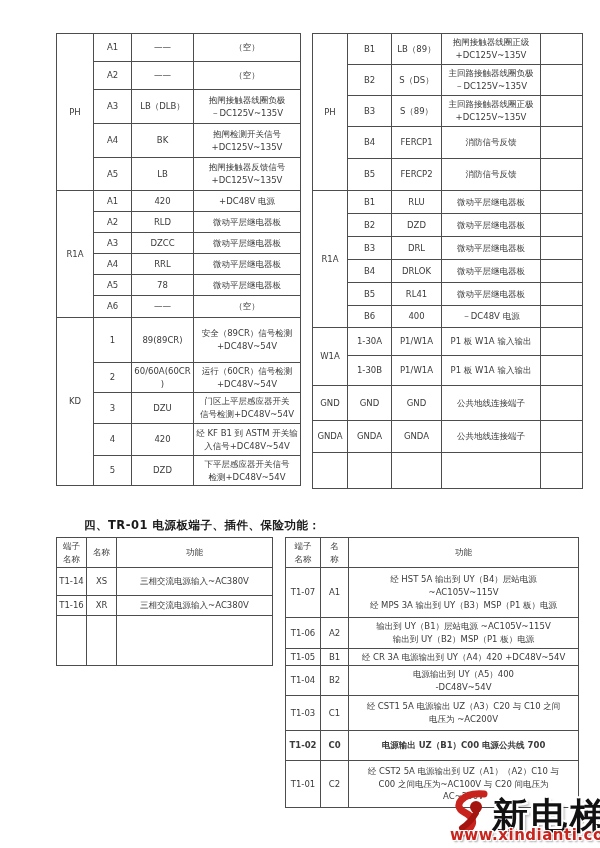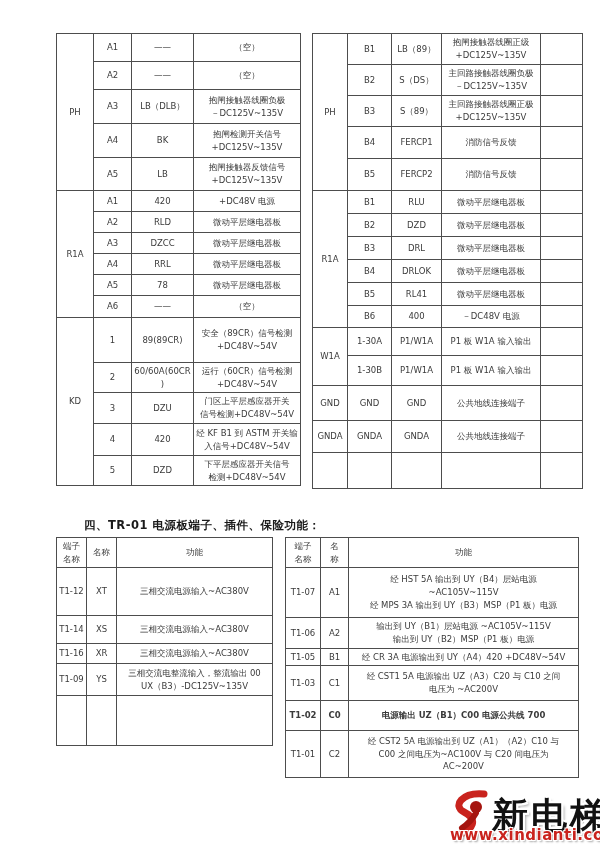--- a/index.html
+++ b/index.html
@@ -268,40 +268,29 @@
         <col style="width: 30px;">
         <col style="width: 156px;">
       </colgroup>
       <tbody>
         <tr style="height: 30px;">
           <td>端子
 名称</td>
           <td>名称</td>
           <td>功能</td>
         </tr>
-        <tr style="height: 48px;">
-          <td>T1-12</td>
-          <td>XT</td>
-          <td>三相交流电源输入~AC380V</td>
-        </tr>
         <tr style="height: 28px;">
           <td>T1-14</td>
           <td>XS</td>
           <td>三相交流电源输入~AC380V</td>
         </tr>
         <tr style="height: 20px;">
           <td>T1-16</td>
           <td>XR</td>
           <td>三相交流电源输入~AC380V</td>
-        </tr>
-        <tr style="height: 32px;">
-          <td>T1-09</td>
-          <td>YS</td>
-          <td>三相交流电整流输入，整流输出 00
-UX（B3）-DC125V~135V</td>
         </tr>
         <tr style="height: 50px;">
           <td></td>
           <td></td>
           <td></td>
         </tr>
       </tbody>
     </table>
 
   <table class="doc-table" id="t-bottom-right">
@@ -328,20 +317,26 @@
         <tr style="height: 31px;">
           <td>T1-06</td>
           <td>A2</td>
           <td>输出到 UY（B1）层站电源 ~AC105V~115V
 输出到 UY（B2）MSP（P1 板）电源</td>
         </tr>
         <tr style="height: 17px;">
           <td>T1-05</td>
           <td>B1</td>
           <td>经 CR 3A 电源输出到 UY（A4）420 +DC48V~54V</td>
+        </tr>
+        <tr style="height: 30px;">
+          <td>T1-04</td>
+          <td>B2</td>
+          <td>电源输出到 UY（A5）400
+-DC48V~54V</td>
         </tr>
         <tr style="height: 35px;">
           <td>T1-03</td>
           <td>C1</td>
           <td>经 CST1 5A 电源输出 UZ（A3）C20 与 C10 之间
 电压为 ~AC200V</td>
         </tr>
         <tr style="height: 30px; font-weight: bold;">
           <td>T1-02</td>
           <td>C0</td>

